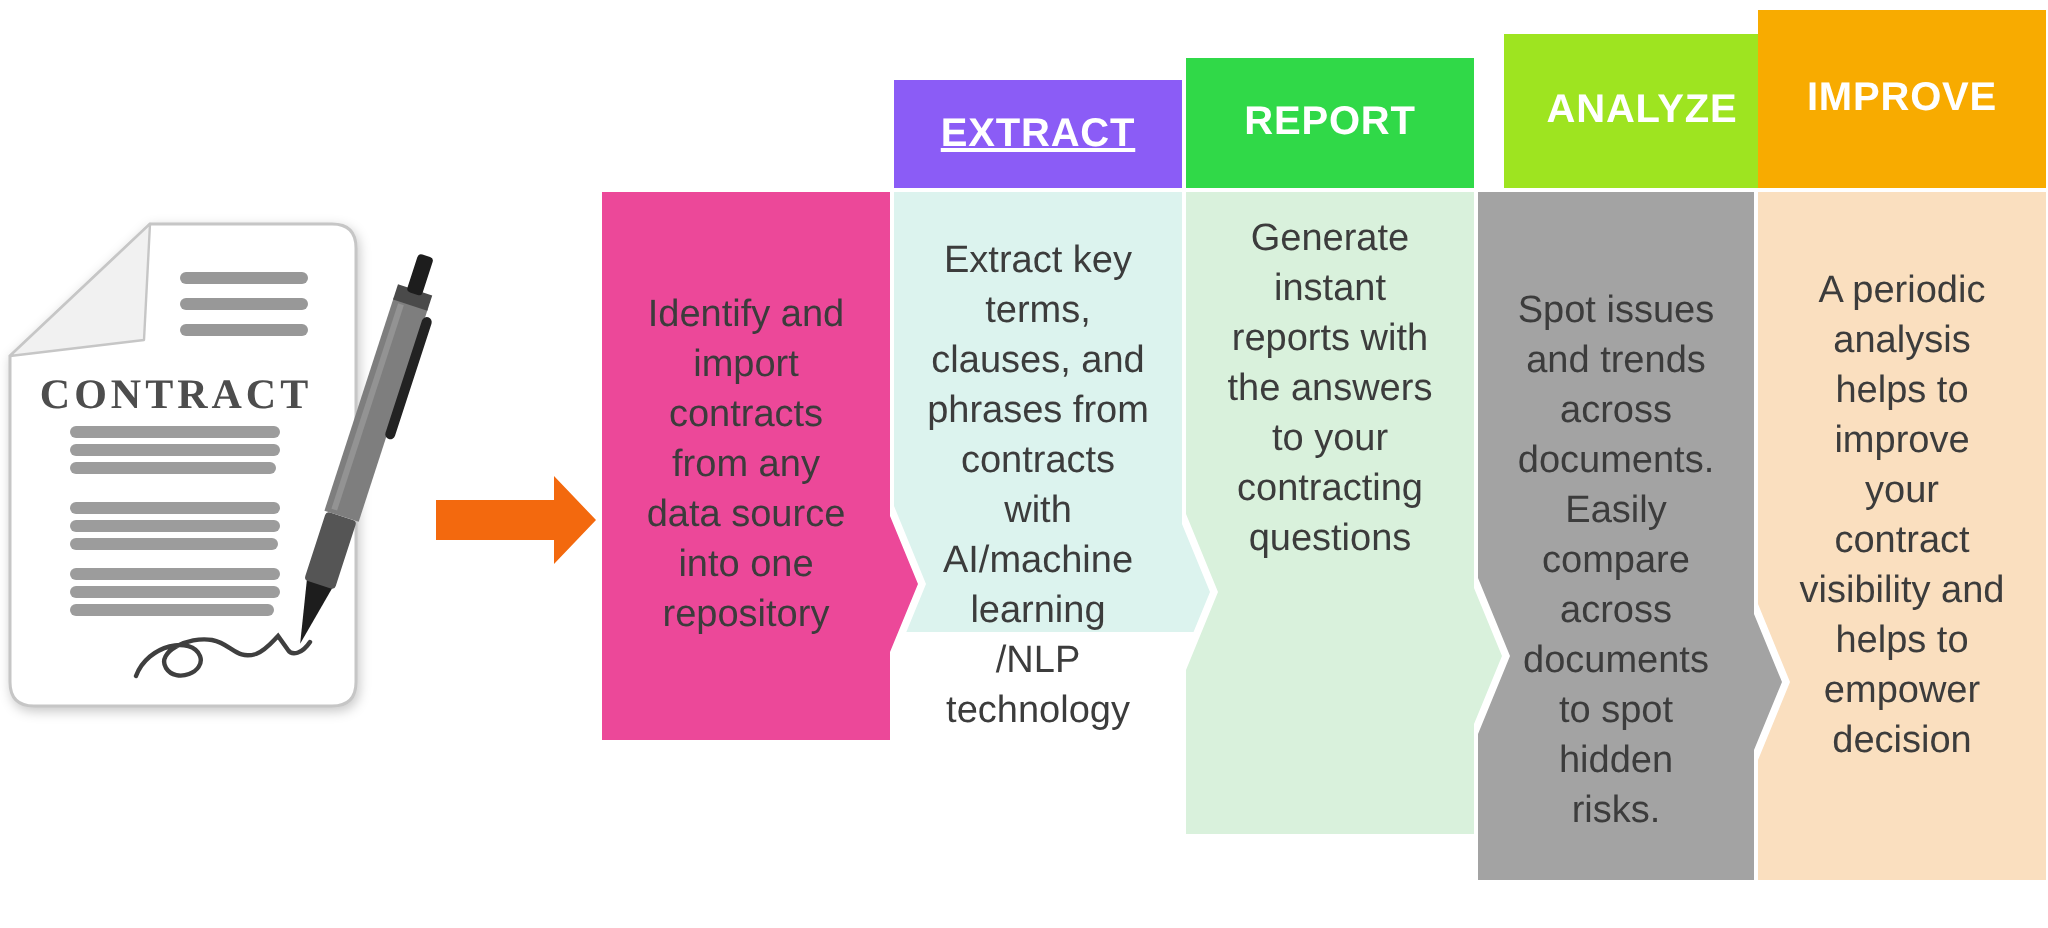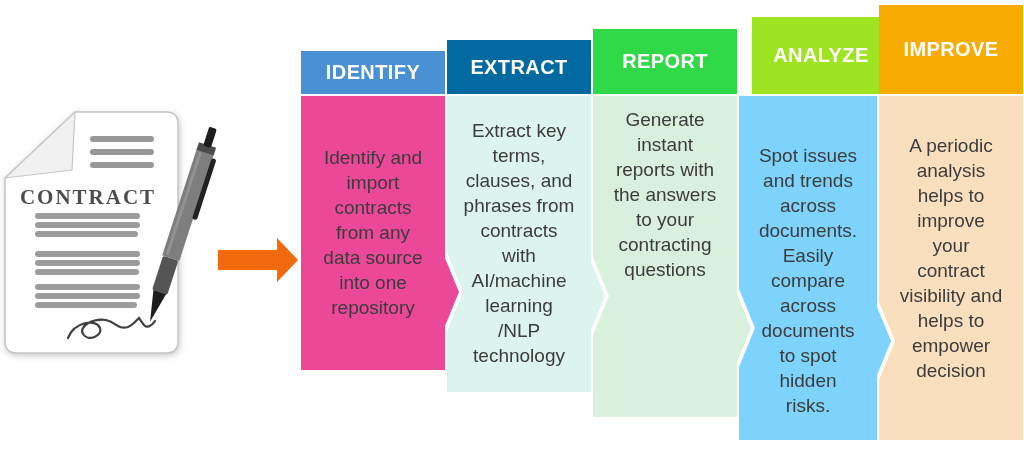--- a/index.html
+++ b/index.html
@@ -34,21 +34,21 @@
   }
   
   .h1 { left: 301px; top: 51px; width: 144px; height: 43px; }
   .h2 { left: 447px; top: 40px; width: 144px; height: 54px; }
   .h3 { left: 593px; top: 29px; width: 144px; height: 65px; }
   .h4 { left: 739px; top: 17px; width: 138px; height: 77px; }
   .h5 { left: 879px; top:  5px; width: 144px; height: 89px; }
 
   .b1 { left: 301px; width: 164px; height: 274px;
         clip-path: polygon(0px 0px,144px 0px,144px 162px,158px 196px,144px 230px,144px 274px,0px 274px); }
-  .b2 { left: 447px; width: 164px; height: 296px;
+  .b2 { left: 447px; width: 164px; height: 220px;
         clip-path: polygon(0px 0px,144px 0px,144px 166px,158px 200px,144px 234px,144px 296px,0px 296px,0px 235px,16px 196px,0px 157px); }
   .b3 { left: 593px; width: 164px; height: 321px;
         clip-path: polygon(0px 0px,144px 0px,144px 198px,158px 232px,144px 266px,144px 321px,0px 321px,0px 239px,16px 200px,0px 161px); }
   .b4 { left: 739px; width: 158px; height: 344px;
         clip-path: polygon(0px 0px,138px 0px,138px 211px,152px 245px,138px 279px,138px 344px,0px 344px,0px 271px,16px 232px,0px 193px); }
   .b5 { left: 879px; width: 144px; height: 344px;
         clip-path: polygon(0px 0px,144px 0px,144px 366px,0px 366px,0px 284px,16px 245px,0px 206px); }
   .b5 .step-desc { margin-right: 0; }
 
   .p1 .step-desc { padding-top: 49px; }
@@ -101,34 +101,31 @@
       <rect x="-8" y="-64" width="16" height="36" rx="2" fill="#555555"></rect>
       <rect x="-9" y="-176" width="18" height="112" fill="#7e7e7e"></rect>
       <rect x="-6" y="-174" width="3" height="108" fill="#939393"></rect>
       <rect x="-9" y="-183" width="18" height="8" fill="#4a4a4a"></rect>
       <rect x="-4" y="-201" width="8" height="20" rx="2" fill="#1d1d1d"></rect>
       <rect x="8" y="-172" width="5" height="64" rx="2.5" fill="#222222"></rect>
     </g>
     <polygon points="218,250 277,250 277,238 298,260 277,282 277,270 218,270" style="fill: rgb(243, 105, 14);"></polygon>
   </svg>
 
-  <div class="step-header h1" style="background: rgb(74, 144, 213);">
-    <span>IDENTIFY</span>
-  </div>
   <div class="step-body b1 p1" style="background: #ec4899;">
     <div class="step-desc">Identify and
 import
 contracts
 from any
 data source
 into one
 repository</div>
   </div>
 
-  <div class="step-header h2" style="background: #0369a1;">
+  <div class="step-header h2" style="background: #8b5cf6; text-decoration: underline;">
     <span>EXTRACT</span>
   </div>
   <div class="step-body b2 p2" style="background: rgb(220, 243, 238);">
     <div class="step-desc">Extract key
 terms,
 clauses, and
 phrases from
 contracts
 with
 AI/machine
@@ -146,21 +143,21 @@
 reports with
 the answers
 to your
 contracting
 questions</div>
   </div>
 
   <div class="step-header h4" style="background: rgb(158, 228, 32); margin-left: 13px;">
     <span>ANALYZE</span>
   </div>
-  <div class="step-body b4 p4" style="background: #7dd3fc;">
+  <div class="step-body b4 p4" style="background: #a3a3a3;">
     <div class="step-desc">Spot issues
 and trends
 across
 documents.
 Easily
 compare
 across
 documents
 to spot
 hidden

